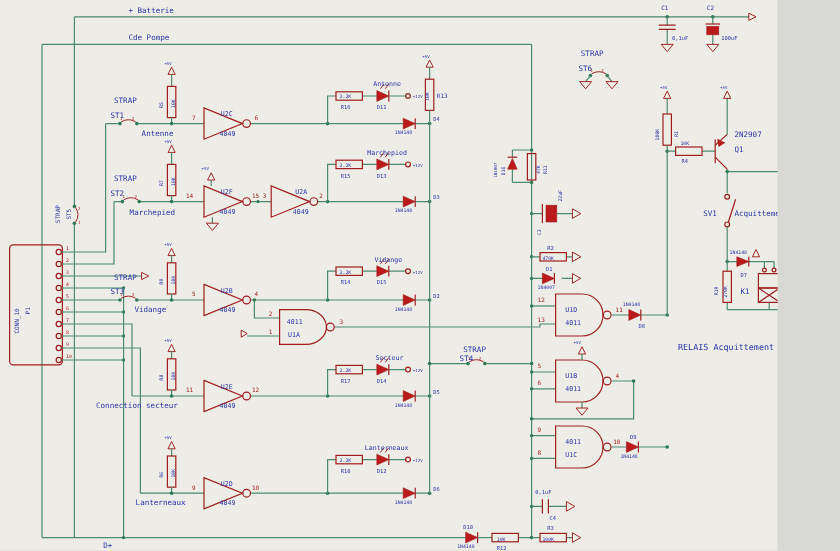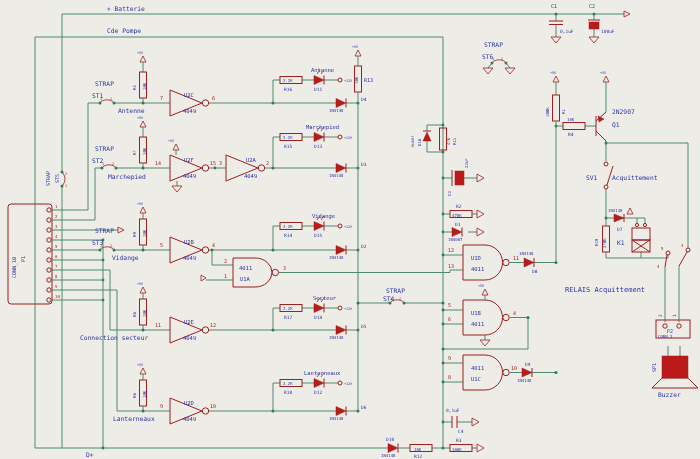--- a/index.html
+++ b/index.html
@@ -1,16 +1,16 @@
 <!DOCTYPE html>
 <html><head>
 <meta charset="utf-8">
 <style>
   html,body{margin:0;padding:0;background:#d8d8d4;}
-  #canvas{position:relative;width:700px;height:459px;background:#edece7;overflow:hidden;}
+  #canvas{position:relative;width:648px;height:459px;background:#edece7;overflow:hidden;}
   svg{position:absolute;left:0;top:0;}
   svg text{font-family:"DejaVu Sans Mono",monospace;}
   .b{fill:#2b35a8;}
   .r{fill:#a32222;}
   .t7{font-size:7px;}
   .t6{font-size:6.3px;}
   .t55{font-size:5.5px;}
   .t5{font-size:5px;}
   .t45{font-size:4.5px;}
   .t4{font-size:4px;}

